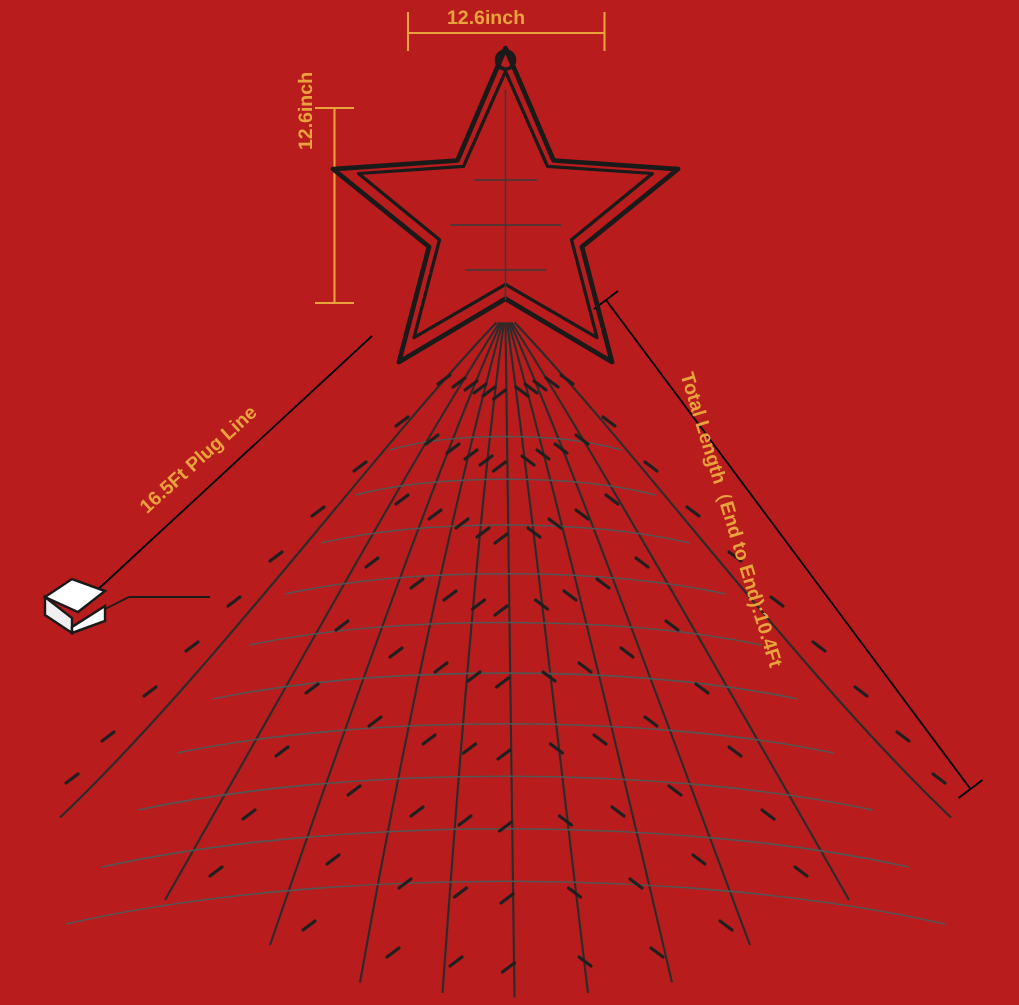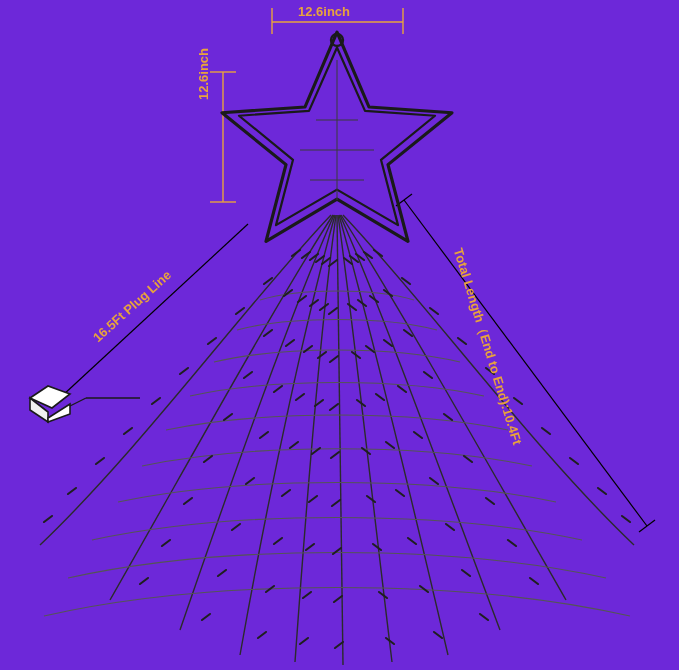--- a/index.html
+++ b/index.html
@@ -4,21 +4,21 @@
 <style>
   html, body {
     margin: 0;
     padding: 0;
     background: #ffffff;
   }
   #stage {
     position: relative;
     width: 679px;
     height: 670px;
-    background: #6d28d9;
+    background: #b91c1c;
     overflow: hidden;
     font-family: "Liberation Sans", sans-serif;
   }
   #stage svg.diagram {
     position: absolute;
     left: 0;
     top: 0;
     width: 679px;
     height: 670px;
   }

